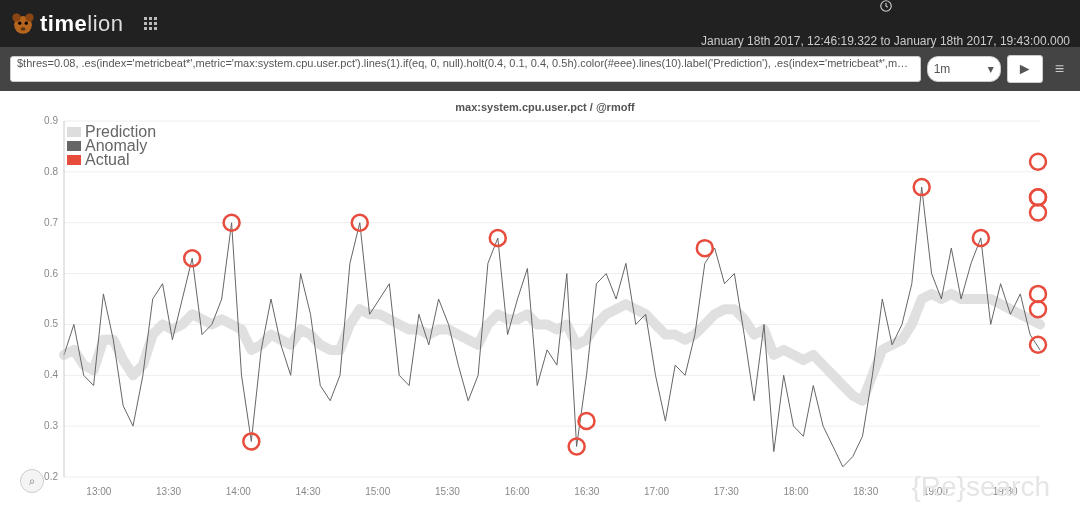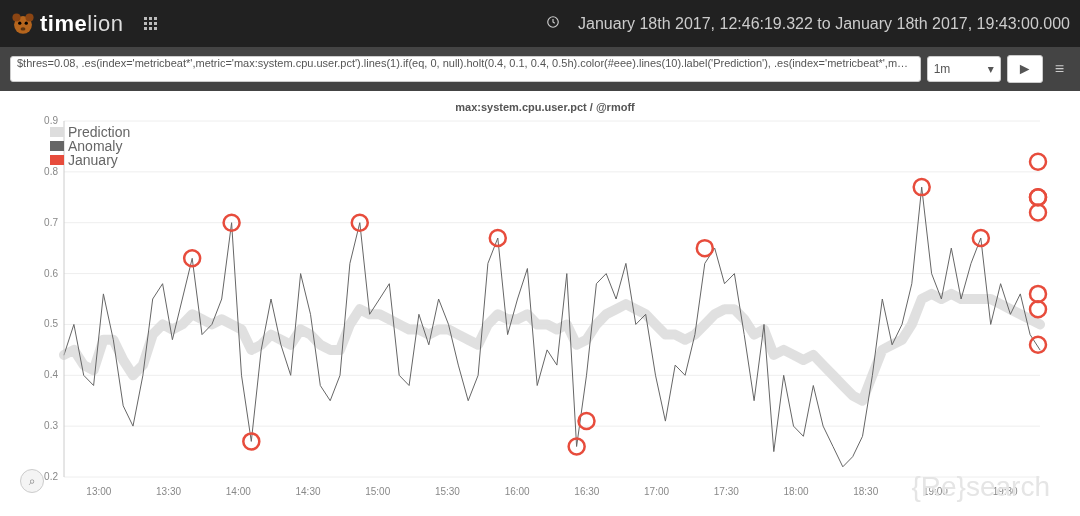--- a/index.html
+++ b/index.html
@@ -3,33 +3,33 @@
 <meta charset="utf-8">
 <style>
   html,body{margin:0;padding:0;font-family:"Helvetica Neue",Arial,sans-serif;background:#fff;color:#333;}
   .topbar{background:#212121;height:39px;display:flex;align-items:center;padding:4px 10px;color:#fff;}
   .logo{display:flex;align-items:center;gap:4px;}
   .logo-icon svg{display:block;}
   .logo-text{font-size:22px;font-weight:300;letter-spacing:.5px;color:#ddd;}
   .logo-text b{font-weight:600;color:#fff;}
   .grid-icon{margin-left:20px;color:#bbb;display:flex;}
   .spacer{flex:1;}
-  .timerange{display:flex;align-items:center;gap:18px;font-size:16px;color:#ccc;}
+  .timerange{display:flex;align-items:center;gap:18px;font-size:12px;color:#ccc;flex-direction:column;}
   .querybar{background:#444;padding:8px 10px;display:flex;align-items:center;gap:6px;}
   .query-input{flex:1;background:#fff;border:1px solid #ccc;border-radius:3px;height:24px;
     font-size:11px;color:#555;padding:0 6px;white-space:nowrap;overflow:hidden;text-overflow:ellipsis;}
-  .interval{background:#fff;border:1px solid #ccc;border-radius:3px;height:24px;width:60px;
+  .interval{background:#fff;border:1px solid #ccc;border-radius:11px;height:24px;width:60px;
     display:flex;align-items:center;justify-content:space-between;padding:0 6px;font-size:12px;color:#555;}
   .run-btn{background:#fff;border:1px solid #ccc;border-radius:3px;height:26px;width:34px;
     display:flex;align-items:center;justify-content:center;color:#555;}
   .menu-btn{color:#ccc;padding:0 6px;}
   .chart-area{position:relative;padding:6px 20px 4px 30px;}
   .chart-title{text-align:center;font-size:11px;font-weight:600;color:#555;margin:4px 0 2px;}
   svg.chart{display:block;}
-  .legend-box{position:absolute;left:50px;top:34px;font-size:14px;color:#666;line-height:14px;}
+  .legend-box{position:absolute;left:67px;top:34px;font-size:16px;color:#666;line-height:14px;}
   .legend-row{display:flex;align-items:center;gap:4px;}
   .swatch{width:14px;height:10px;display:inline-block;}
   .zoom-handle{position:absolute;left:20px;bottom:16px;width:22px;height:22px;border-radius:50%;
     background:#f4f4f4;border:1px solid #ccc;display:flex;align-items:center;justify-content:center;color:#888;font-size:12px;}
   .watermark{position:absolute;right:30px;bottom:6px;font-size:28px;font-weight:400;color:#eee;}
   .watermark span{color:#e5e5e5;}
 </style>
 </head>
 <body>
 
@@ -97,21 +97,21 @@
     <div class="legend-row">
       <span class="swatch" style="background:#ddd"></span>
       <span>Prediction</span>
     </div>
     <div class="legend-row">
       <span class="swatch" style="background:#666"></span>
       <span>Anomaly</span>
     </div>
     <div class="legend-row">
       <span class="swatch" style="background:#e74c3c"></span>
-      <span>January</span>
+      <span>Actual</span>
     </div>
   </div>
 
   <svg class="chart" id="chart-svg" width="1020" height="390">
       <line x1="34" x2="1010" y1="362" y2="362" stroke="#eee" stroke-width="1"></line>
       <text x="28" y="365" text-anchor="end" fill="#888" font-size="10">0.2</text>
       <line x1="34" x2="1010" y1="311.14285714285717" y2="311.14285714285717" stroke="#eee" stroke-width="1"></line>
       <text x="28" y="314.14285714285717" text-anchor="end" fill="#888" font-size="10">0.3</text>
       <line x1="34" x2="1010" y1="260.2857142857143" y2="260.2857142857143" stroke="#eee" stroke-width="1"></line>
       <text x="28" y="263.2857142857143" text-anchor="end" fill="#888" font-size="10">0.4</text>

